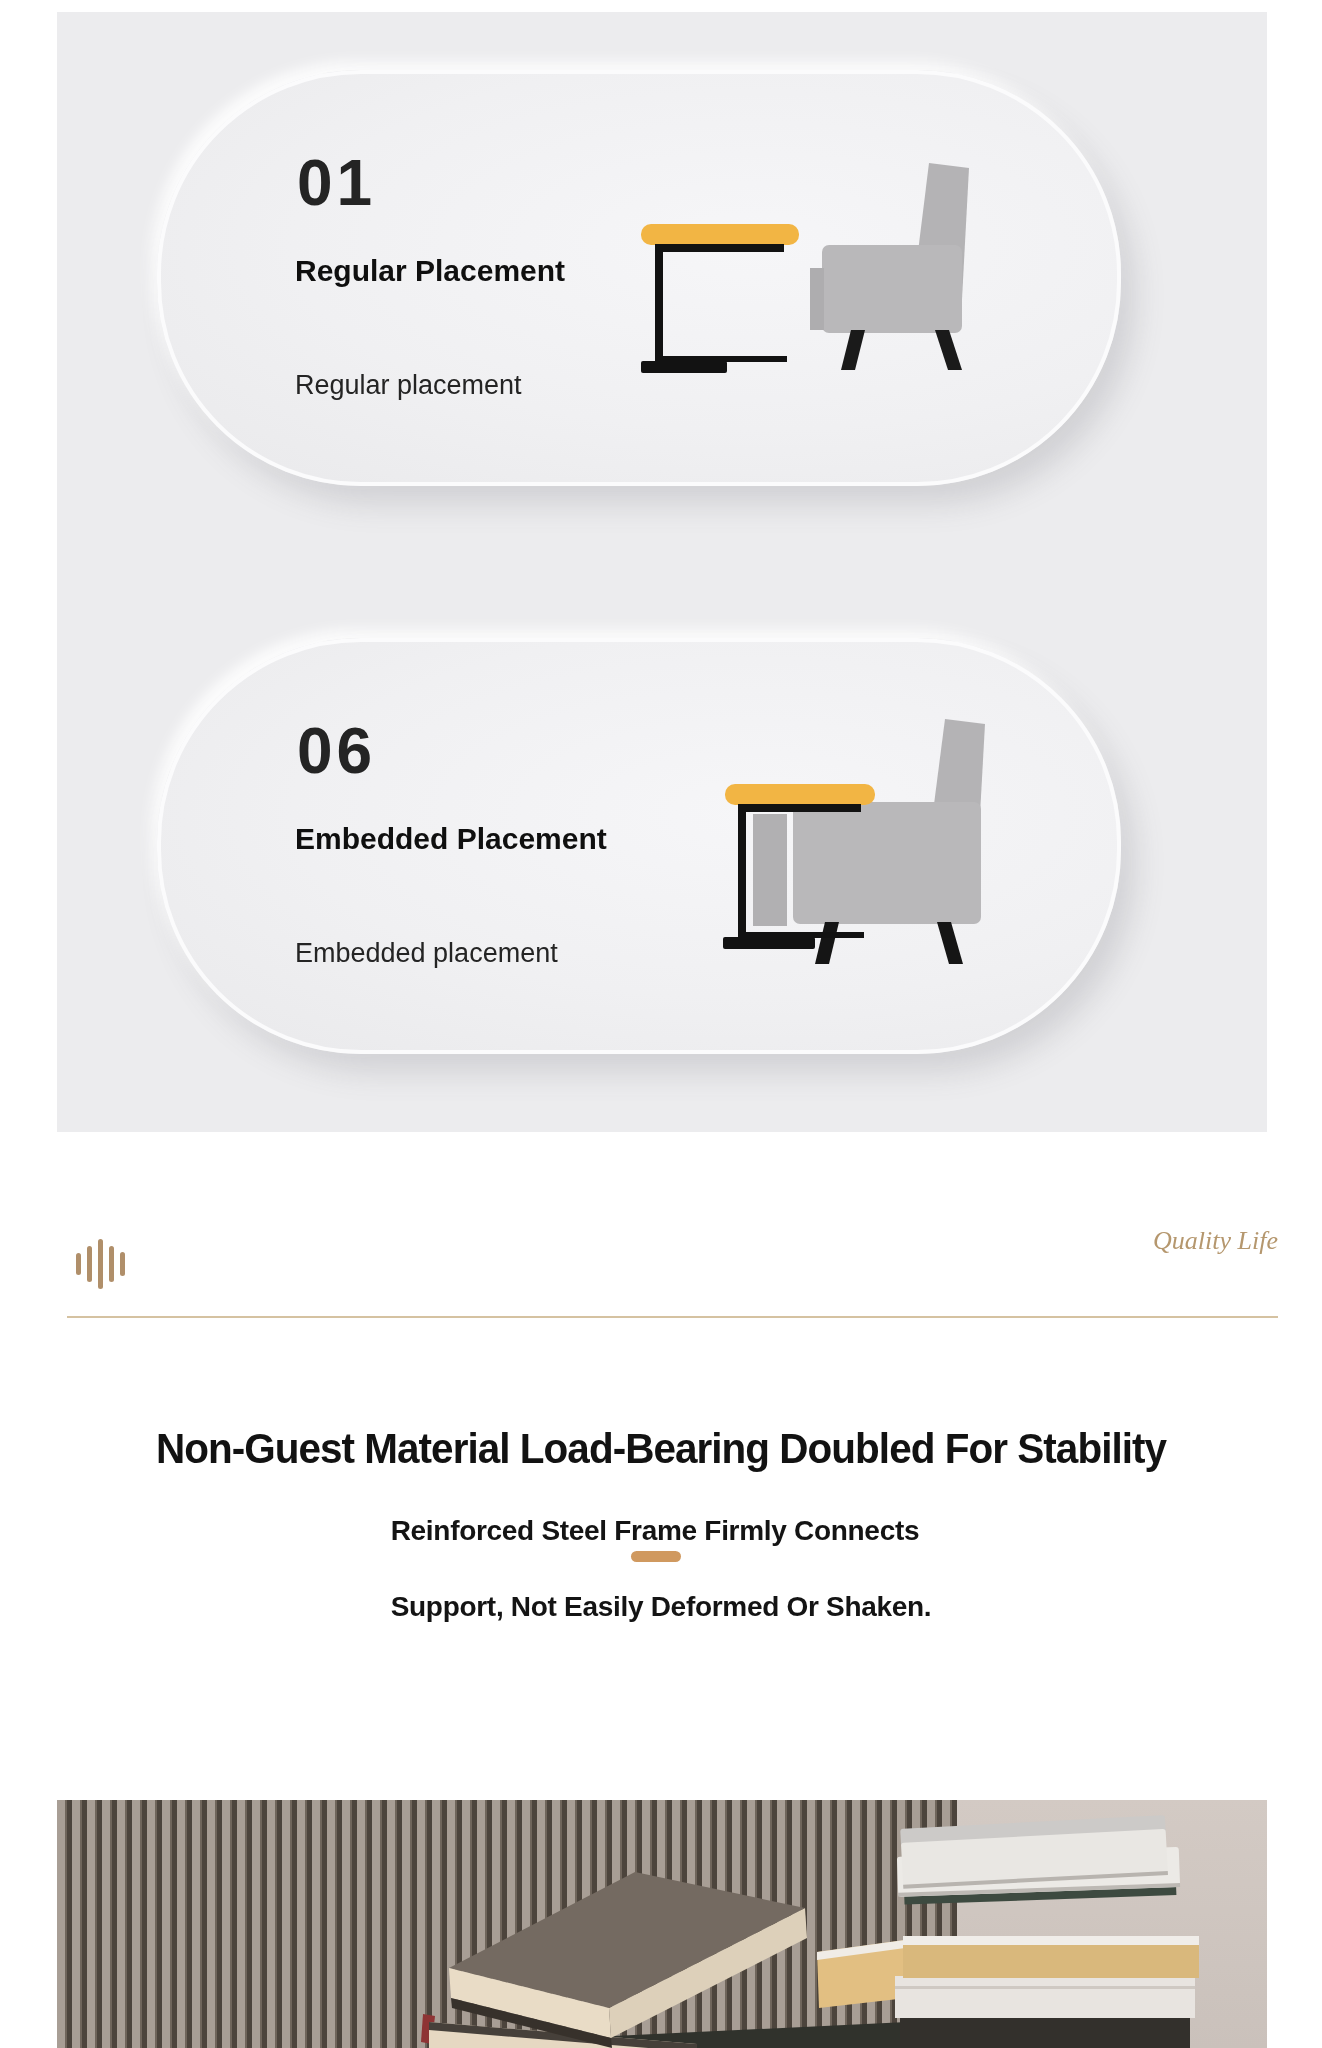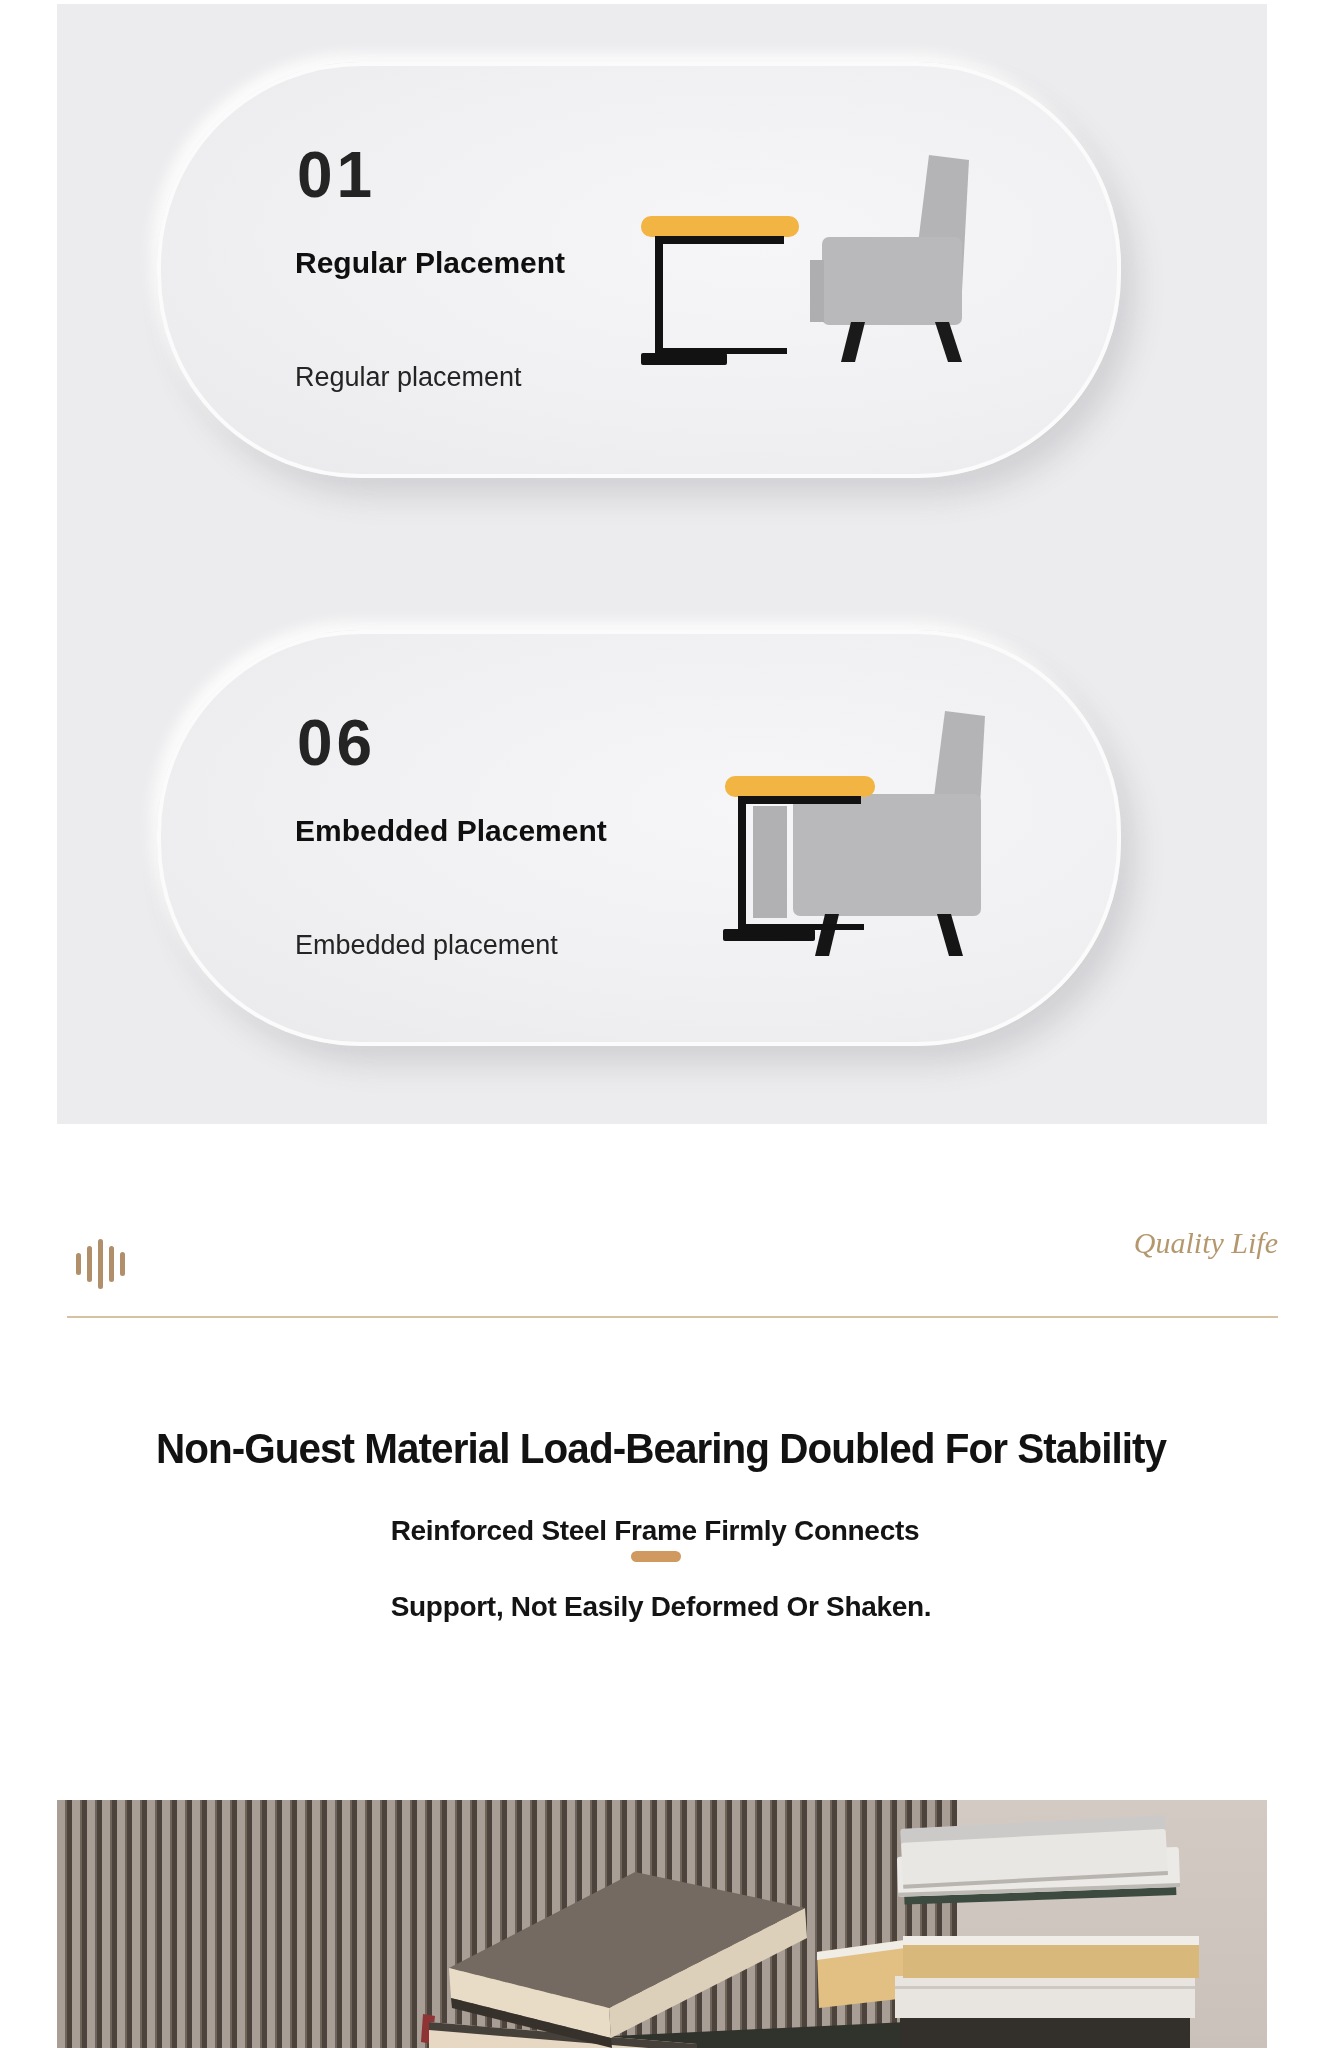--- a/index.html
+++ b/index.html
@@ -3,21 +3,21 @@
 <meta charset="utf-8">
 <style>
   html,body{margin:0;padding:0;background:#888;}
   .page{
     position:relative;width:1322px;height:2048px;margin:0 auto;
     background:#ffffff;overflow:hidden;
     font-family:"Liberation Sans",sans-serif;color:#161616;
   }
   
   .placement-panel{
-    position:absolute;left:57px;top:4px;width:1210px;height:1120px;
+    position:absolute;left:57px;top:12px;width:1210px;height:1120px;
     background:#ececee;
   }
   .pill-card{
     position:absolute;left:100px;width:956px;height:408px;
     border-radius:204px;
     background:radial-gradient(ellipse at 62% 42%, #f6f6f8 0%, #f0f0f2 55%, #e9e9eb 100%);
     border:4px solid #fbfbfc;
     box-shadow:14px 18px 30px rgba(90,90,100,0.18), -6px -8px 14px rgba(255,255,255,0.95);
   }
   .card-1{top:58px;}
@@ -41,21 +41,21 @@
   .eq-icon{position:absolute;left:76px;top:1236px;width:58px;height:56px;display:flex;align-items:center;gap:6px;}
   .eq-icon i{display:block;width:5px;border-radius:3px;background:#b08f6a;}
   .eq-icon i:nth-child(1){height:22px;}
   .eq-icon i:nth-child(2){height:36px;}
   .eq-icon i:nth-child(3){height:50px;}
   .eq-icon i:nth-child(4){height:36px;}
   .eq-icon i:nth-child(5){height:24px;}
   .tagline{
     position:absolute;right:44px;top:1226px;
     font-family:"Liberation Serif",serif;font-style:italic;
-    font-size:30px;color:#b5976e;
+    font-size:26px;color:#b5976e;
   }
   .rule{
     position:absolute;left:67px;top:1316px;width:1211px;height:2px;
     background:#d5c2a1;border:none;margin:0;
   }
   
   .feature-heading{
     position:absolute;left:0;top:1424px;width:1322px;margin:0;
     text-align:center;font-size:43px;font-weight:700;color:#121212;
     letter-spacing:-1px;transform:scaleX(0.94);transform-origin:center;

